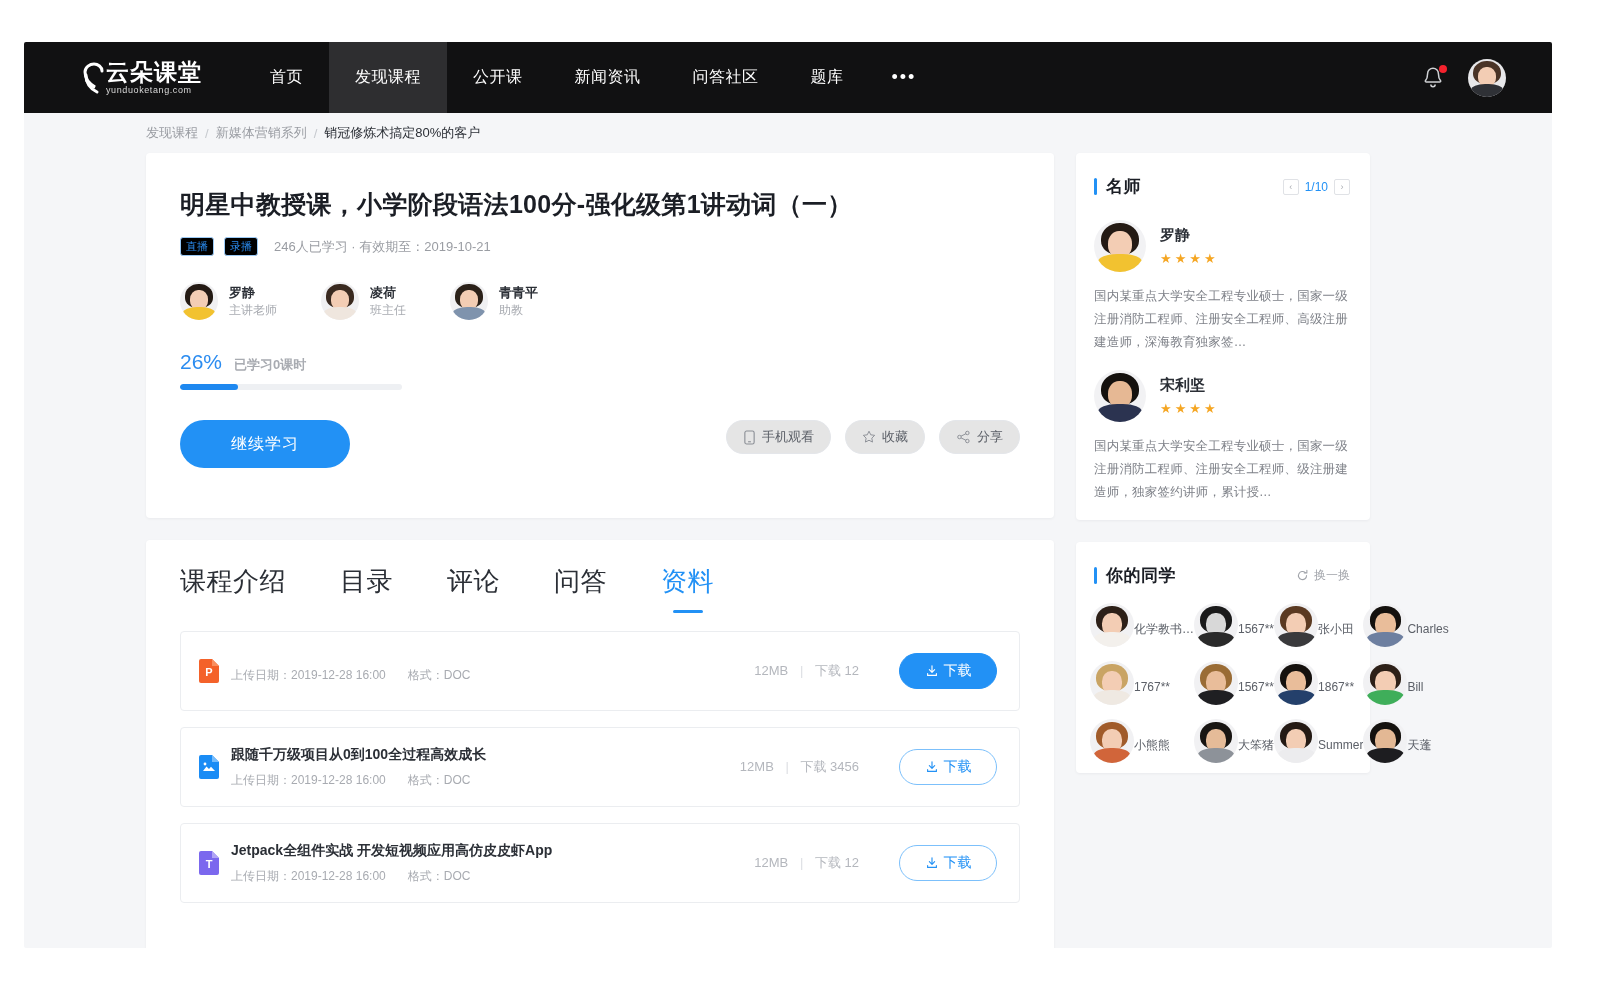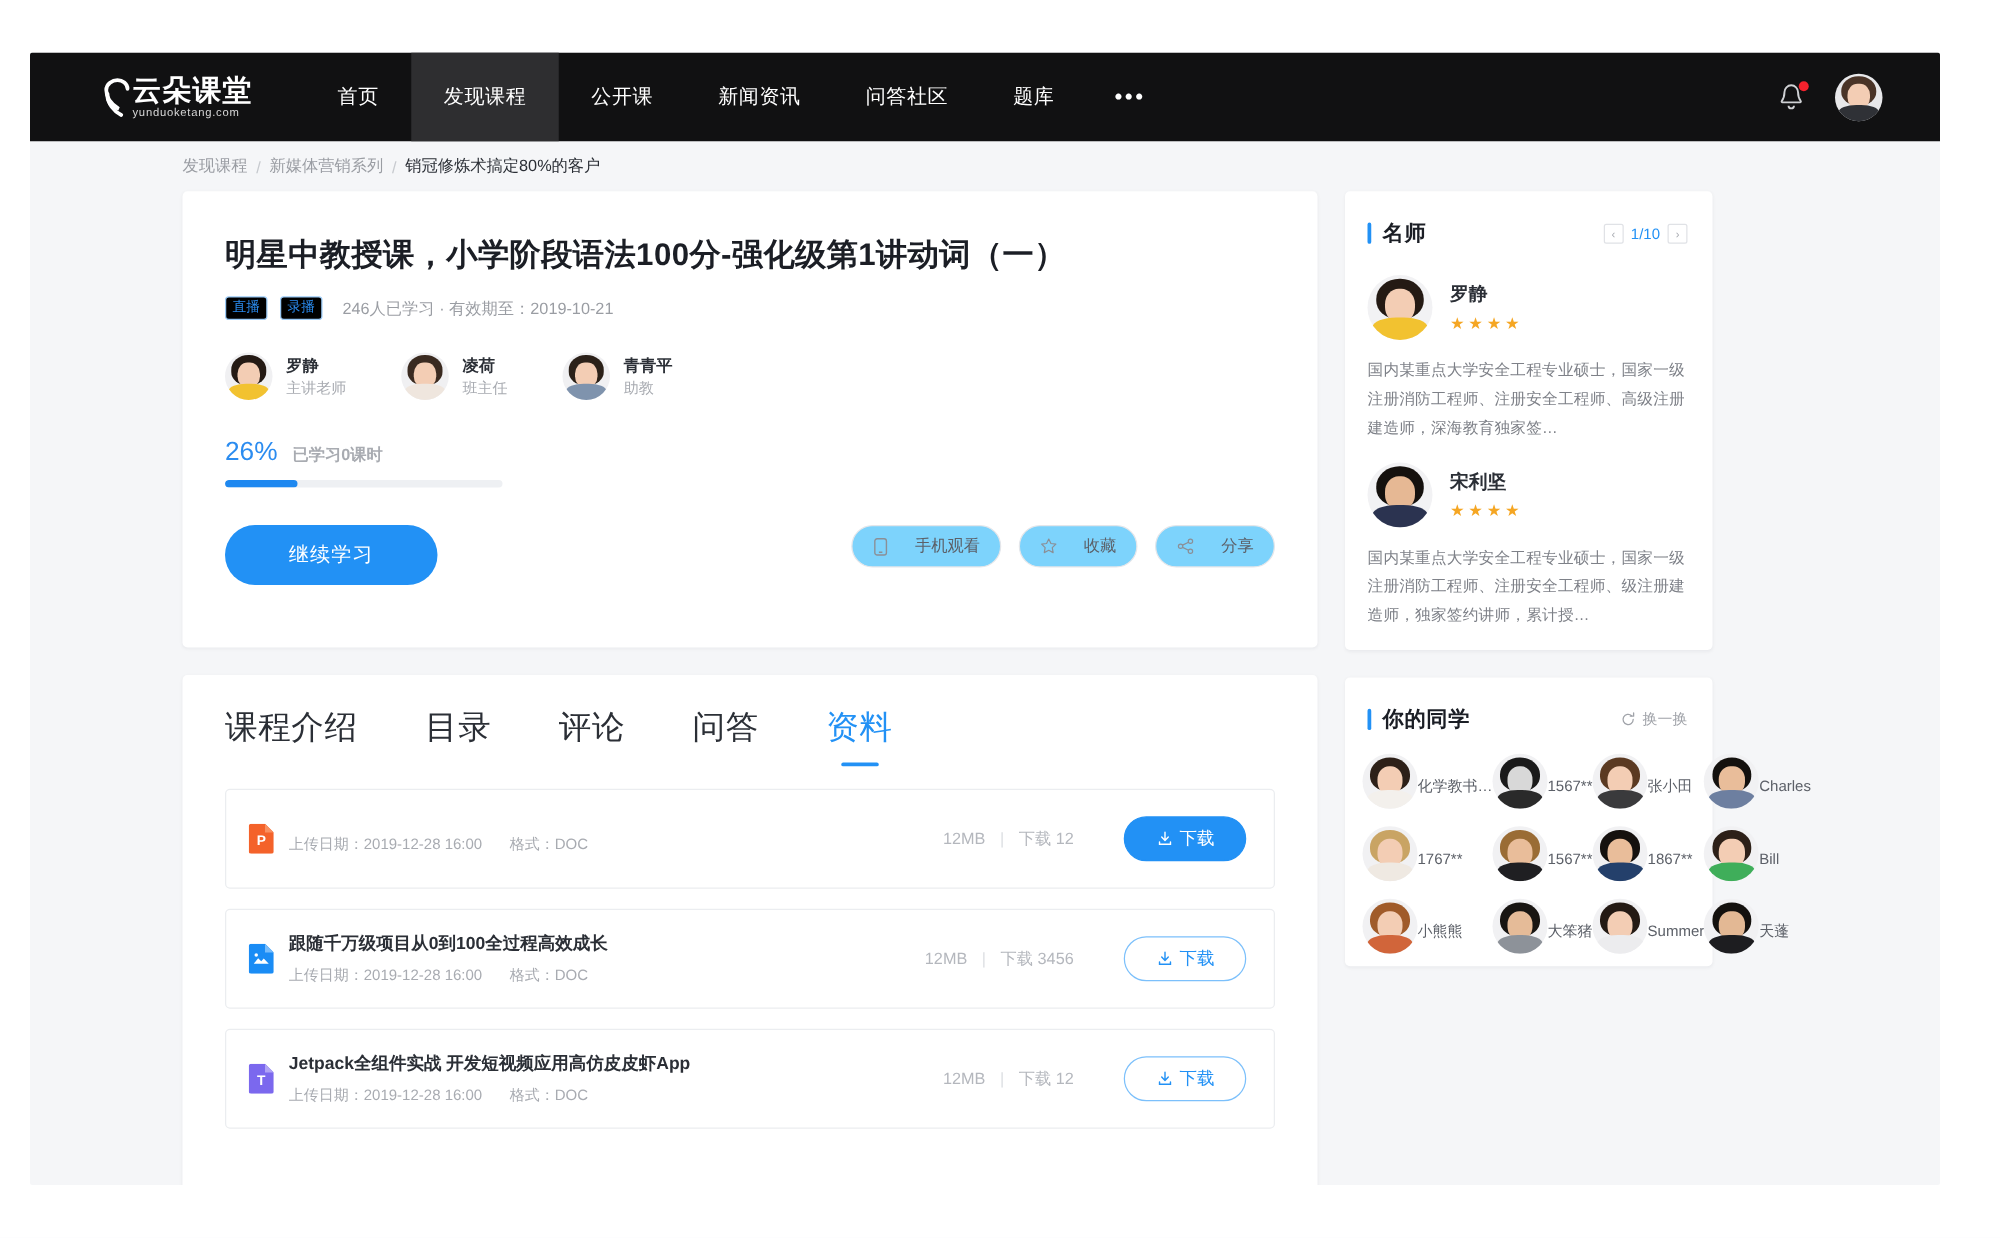--- a/index.html
+++ b/index.html
@@ -128,22 +128,22 @@
   .actions { display: flex; align-items: flex-start; margin-top: 30px; }
   .btn-primary {
     width: 170px; height: 48px; border-radius: 24px;
     background: #2291f5; color: #fff; font-size: 16px;
     display: flex; align-items: center; justify-content: center;
     cursor: pointer; border: none; letter-spacing: 1px;
   }
   .act-right { margin-left: auto; display: flex; gap: 14px; }
   .btn-ghost {
     height: 34px; border: 1px solid #e4e6ea; border-radius: 17px;
-    background: #7dd3fc; color: #5c6068; font-size: 13px;
-    display: flex; align-items: center; gap: 21px; padding: 0 16px;
+    background: #e5e5e5; color: #5c6068; font-size: 13px;
+    display: flex; align-items: center; gap: 6px; padding: 0 16px;
     cursor: pointer; white-space: nowrap;
   }
 
   
   .tabs-card { margin-top: 22px; padding: 0 34px 20px 34px; min-height: 420px;}
   .tabs { display: flex; gap: 54px; padding-top: 24px; }
   .tab {
     position: relative; font-size: 26px; color: #2b2f36; cursor: pointer;
     padding-bottom: 14px; letter-spacing: .5px;
   }

